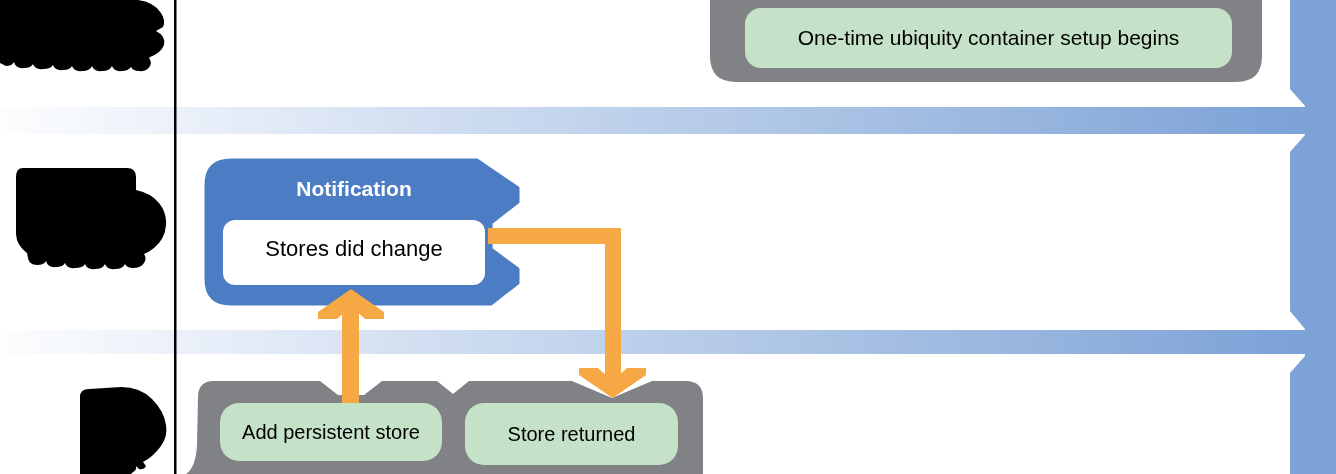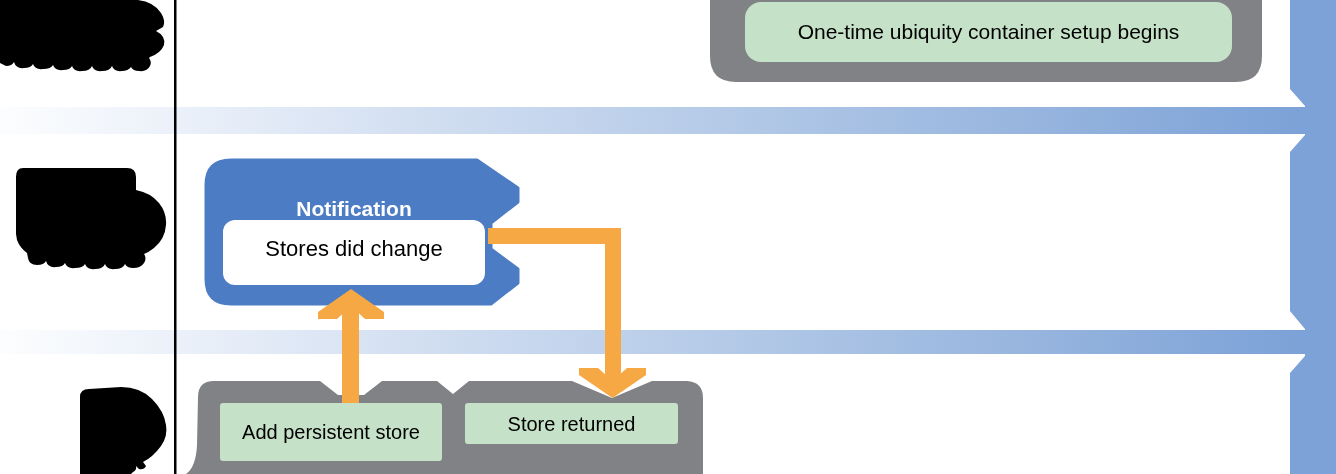--- a/index.html
+++ b/index.html
@@ -6,21 +6,21 @@
   .stage {
     position:relative; width:1336px; height:474px;
     background:#ffffff; overflow:hidden;
     font-family:"Liberation Sans", sans-serif;
   }
   .stage svg { position:absolute; left:0; top:0; }
   .label {
     position:absolute; display:flex; align-items:center; justify-content:center;
     text-align:center; color:#000; line-height:1.1; white-space:nowrap;
   }
-  .pill { background:#c5e1c7; border-radius:3px; font-size:20px; }
+  .pill { background:#c5e1c7; border-radius:19px; font-size:20px; }
   .pill-top { background:#c5e1c7; border-radius:16px; font-size:21px; }
   .notif-title { color:#ffffff; font-weight:bold; font-size:21px; }
   .notif-body-box { position:absolute; background:#ffffff; border-radius:12px; }
   .notif-body { font-size:22px; }
 </style>
 </head>
 <body>
 
 <div class="stage">
 
@@ -70,32 +70,32 @@
              Q123 269 115 269 Q107 270 105 264 Q103 269 95 269 Q87 270 85 264 Q83 268 75 268
              Q67 269 65 263 Q63 267 56 267 Q48 268 46 261 Q44 265 37 265 Q29 265 28 258 L27 253
              Q20 248 17 240 L16 234 L16 177 Q16 168 23 168 Z" fill="#000"></path>
     <path d="M80 474 L80 397 Q80 389 89 389 L121 387 Q140 387 152 399 Q164 411 166 425
              Q168 436 161 446 Q153 457 143 462 L146 466 Q144 470 139 469 L136 466 Q137 470 133 472
              L131 474 Z" fill="#000"></path>
 
     <rect x="174" y="0" width="2.5" height="474" fill="#000"></rect>
   </svg>
 
-  <div class="label pill-top" style="left:745px; top:2px; width:487px; height:60px;">
+  <div class="label pill-top" style="left:745px; top:8px; width:487px; height:60px;">
     <span>One-time ubiquity container setup begins</span>
   </div>
 
-  <div class="label notif-title" style="left:206px; top:186px; width:296px; height:46px;">
+  <div class="label notif-title" style="left:206px; top:166px; width:296px; height:46px;">
     <span>Notification</span>
   </div>
   <div class="notif-body-box" style="left:223px; top:220px; width:262px; height:65px;"></div>
   <div class="label notif-body" style="left:223px; top:217px; width:262px; height:65px;">
     <span>Stores did change</span>
   </div>
 
   <div class="label pill" style="left:220px; top:403px; width:222px; height:58px;">
     <span>Add persistent store</span>
   </div>
-  <div class="label pill" style="left:465px; top:403px; width:213px; height:41px;">
+  <div class="label pill" style="left:465px; top:403px; width:213px; height:62px;">
     <span>Store returned</span>
   </div>
 
 </div>
 
 </body></html>

